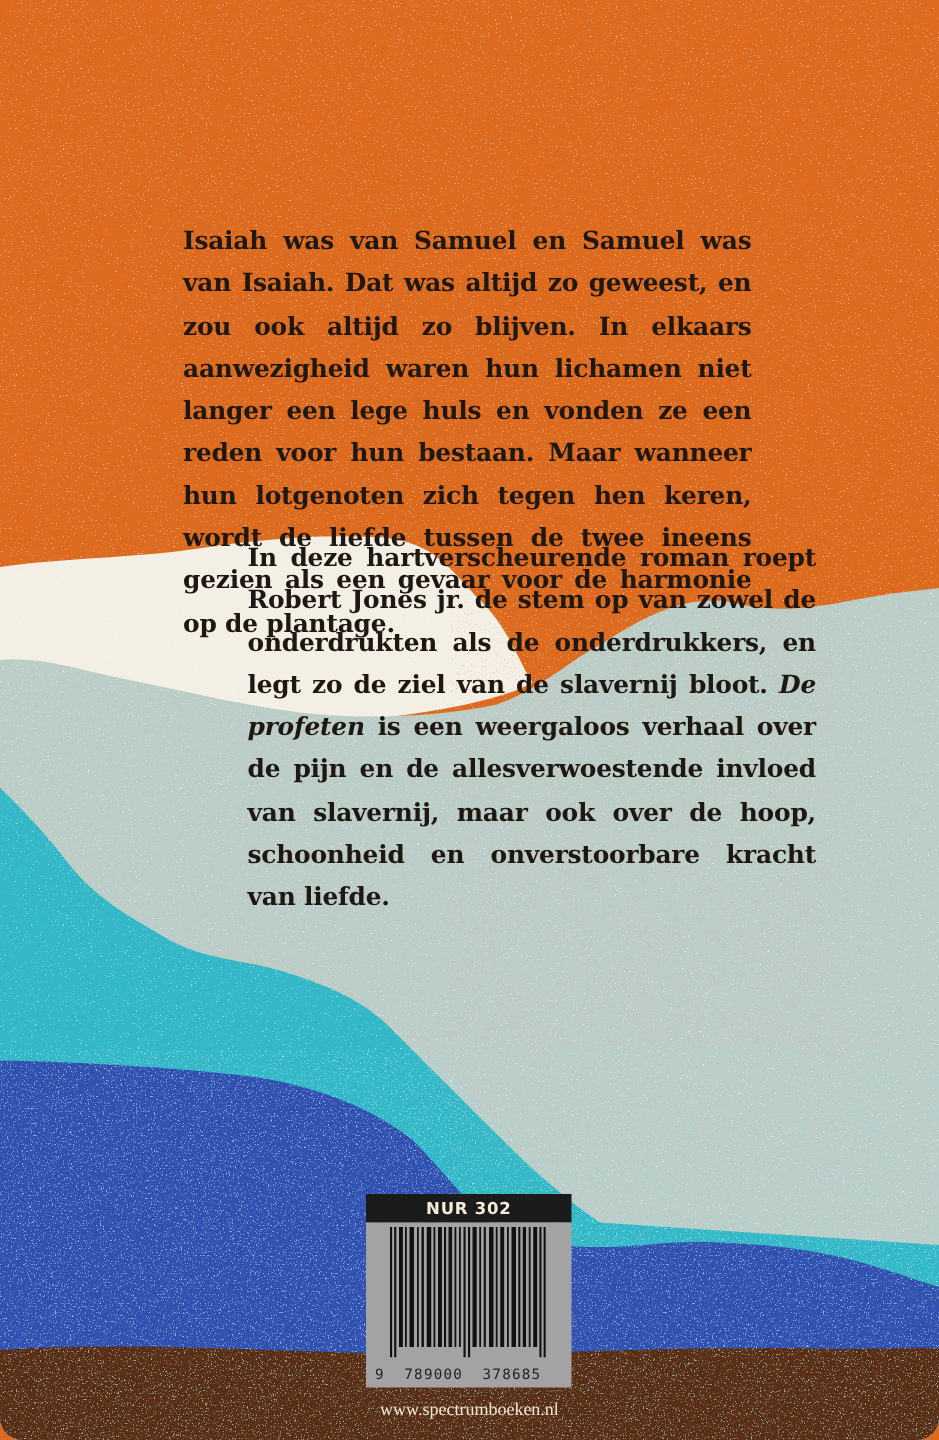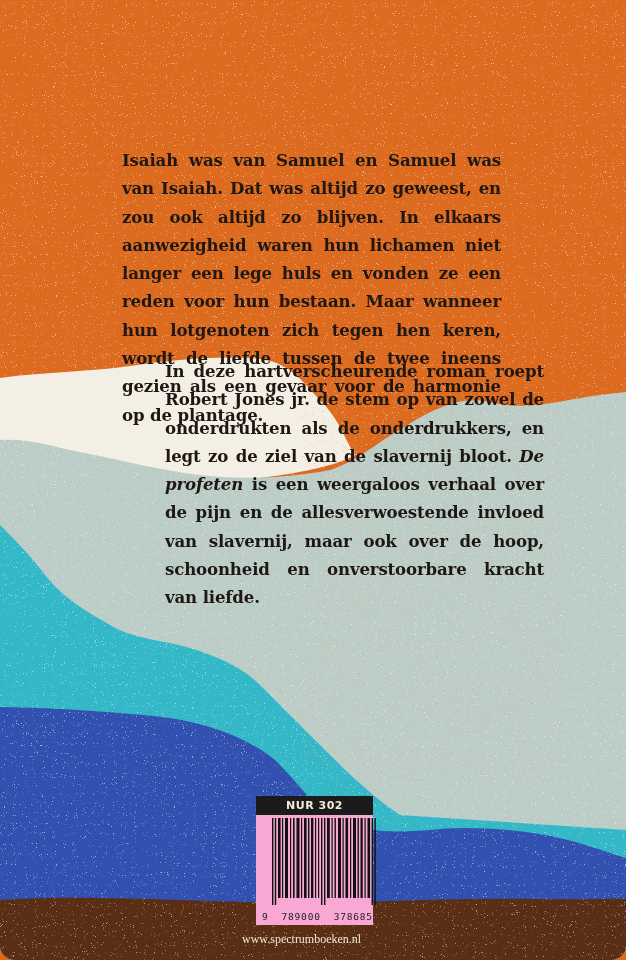--- a/index.html
+++ b/index.html
@@ -9,35 +9,35 @@
     .blurb {
       position: absolute; left: 122px; width: 379px;
       font-family: "DejaVu Serif", "Liberation Serif", serif;
       color: #1e1712; font-size: 16.6px; line-height: 28.3px;
       text-align: justify; letter-spacing: -0.15px; font-weight: bold;
     }
     .blurb p { margin: 0; }
     .p1 { top: 146px; }
     .p2 { top: 357px; margin-left: 43px; }
     .blurb em { font-style: italic; }
-    .barcode-box { position: absolute; left: 244px; top: 796px; width: 117px; height: 132px; margin-left: 12px; }
+    .barcode-box { position: absolute; left: 244px; top: 796px; width: 137px; height: 132px; }
     .nur-label {
       height: 19px; background: #1b1b1b; color: #f3ecd8;
       font-family: "DejaVu Sans", "Liberation Sans", sans-serif; font-weight: bold;
       font-size: 11px; text-align: center; line-height: 19px; letter-spacing: 0.5px;
     }
-    .barcode-body { height: 110px; background: #f9a8d4; position: relative; }
+    .barcode-body { height: 110px; background: #a3a3a3; position: relative; }
     .bars { position: absolute; left: 16px; top: 3px; width: 104px; height: 87px; }
     .isbn {
       position: absolute; left: 6px; right: 6px; bottom: 3px;
       font-family: "DejaVu Sans Mono", "Liberation Mono", monospace;
       font-size: 9.5px; color: #222; letter-spacing: 0.8px; white-space: pre;
     }
     .website {
-      position: absolute; left: 242px; top: 932px; width: 142px; 
+      position: absolute; left: 242px; top: 932px; width: 142px; text-align: center;
       font-family: "Liberation Serif", "DejaVu Serif", serif; font-size: 12px; color: #efe8d6;
     }
   </style>
 </head>
 <body>
 
 <div class="cover">
 
   <svg class="bg-svg" viewBox="0 0 626 960" preserveAspectRatio="none">
     <defs>

